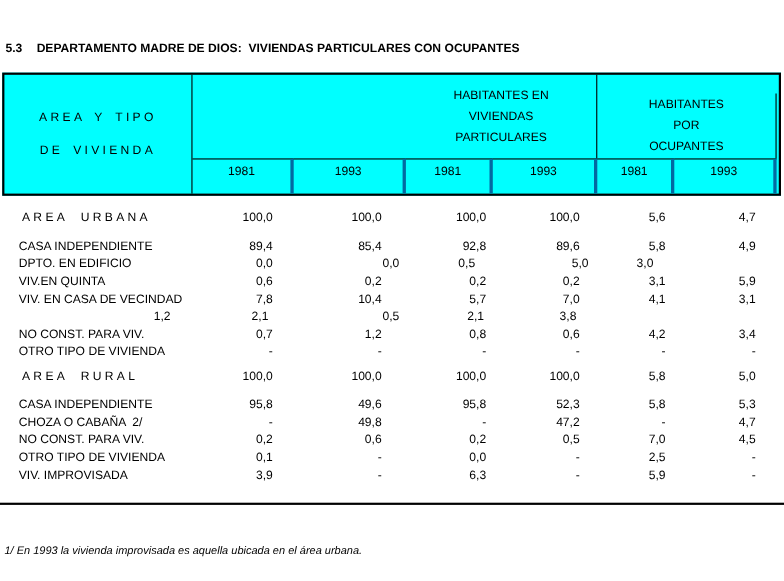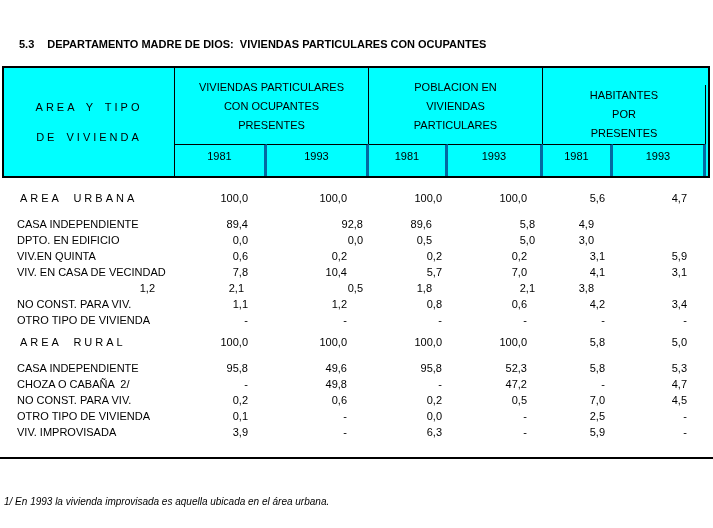--- a/index.html
+++ b/index.html
@@ -9,21 +9,21 @@
     font-family:"Liberation Sans", sans-serif;
     overflow:hidden;
   }
 
   
   .titleblock {
     position:absolute; left:5px; top:4px;
     font-weight:bold; font-size:11px; line-height:16px;
     white-space:pre;
   }
-  .titleblock .tnum { display:inline-block; margin-right:13px;margin-left:14px; }
+  .titleblock .tnum { display:inline-block; margin-right:13px; }
 
   
   .thead {
     position:absolute; left:2px; top:66px;
     width:708px; height:112px; box-sizing:border-box;
     background:#00FFFF; border:2px solid #000;
     display:grid;
     grid-template-columns:171px 92px 102px 79px 95px 70px 93px;
     grid-template-rows:76px 32px;
     font-size:11px;
@@ -78,34 +78,29 @@
   <div><span class="tnum">5.3</span><span>DEPARTAMENTO MADRE DE DIOS:  VIVIENDAS PARTICULARES CON OCUPANTES</span></div>
   <div>PRESENTES,SEGUN AREA URBANA Y RURAL Y TIPO DE VIVIENDA: 1981 Y 1993</div>
   <div>(Porcentaje)</div>
 </div>
 
 <div class="thead">
   <div class="stub">
     <div>AREA Y TIPO</div>
     <div>DE VIVIENDA</div>
   </div>
-  <div class="group g1">
-    <div>VIVIENDAS PARTICULARES</div>
-    <div>CON OCUPANTES</div>
-    <div>PRESENTES</div>
-  </div>
   <div class="group g2">
-    <div>POBLACION EN</div>
+    <div>HABITANTES EN</div>
     <div>VIVIENDAS</div>
     <div>PARTICULARES</div>
   </div>
   <div class="group g3">
     <div>HABITANTES</div>
     <div>POR</div>
-    <div>PRESENTES</div>
+    <div>OCUPANTES</div>
   </div>
   <div class="year y1">1981</div>
   <div class="year y2">1993</div>
   <div class="year y3">1981</div>
   <div class="year y4">1993</div>
   <div class="year y5">1981</div>
   <div class="year y6">1993</div>
 </div>
 
 <div class="tbody">
@@ -114,20 +109,21 @@
       <div class="val c1">100,0</div>
       <div class="val c2">100,0</div>
       <div class="val c3">100,0</div>
       <div class="val c4">100,0</div>
       <div class="val c5">5,6</div>
       <div class="val c6">4,7</div>
     </div>
     <div class="row item">
       <div class="label">CASA INDEPENDIENTE</div>
       <div class="val c1">89,4</div>
+      <div class="val c2">85,4</div>
       <div class="val c3">92,8</div>
       <div class="val c4">89,6</div>
       <div class="val c5">5,8</div>
       <div class="val c6">4,9</div>
     </div>
     <div class="row item">
       <div class="label">DPTO. EN EDIFICIO</div>
       <div class="val c1">0,0</div>
       <div class="val c3">0,0</div>
       <div class="val c4">0,5</div>
@@ -149,27 +145,26 @@
       <div class="val c2">10,4</div>
       <div class="val c3">5,7</div>
       <div class="val c4">7,0</div>
       <div class="val c5">4,1</div>
       <div class="val c6">3,1</div>
     </div>
     <div class="row item">
       <div class="val c1">1,2</div>
       <div class="val c2">2,1</div>
       <div class="val c3">0,5</div>
-      <div class="val c4">1,8</div>
       <div class="val c5">2,1</div>
       <div class="val c6">3,8</div>
     </div>
     <div class="row item">
       <div class="label">NO CONST. PARA VIV.</div>
-      <div class="val c1">1,1</div>
+      <div class="val c1">0,7</div>
       <div class="val c2">1,2</div>
       <div class="val c3">0,8</div>
       <div class="val c4">0,6</div>
       <div class="val c5">4,2</div>
       <div class="val c6">3,4</div>
     </div>
     <div class="row item">
       <div class="label">OTRO TIPO DE VIVIENDA</div>
       <div class="val c1">-</div>
       <div class="val c2">-</div>

